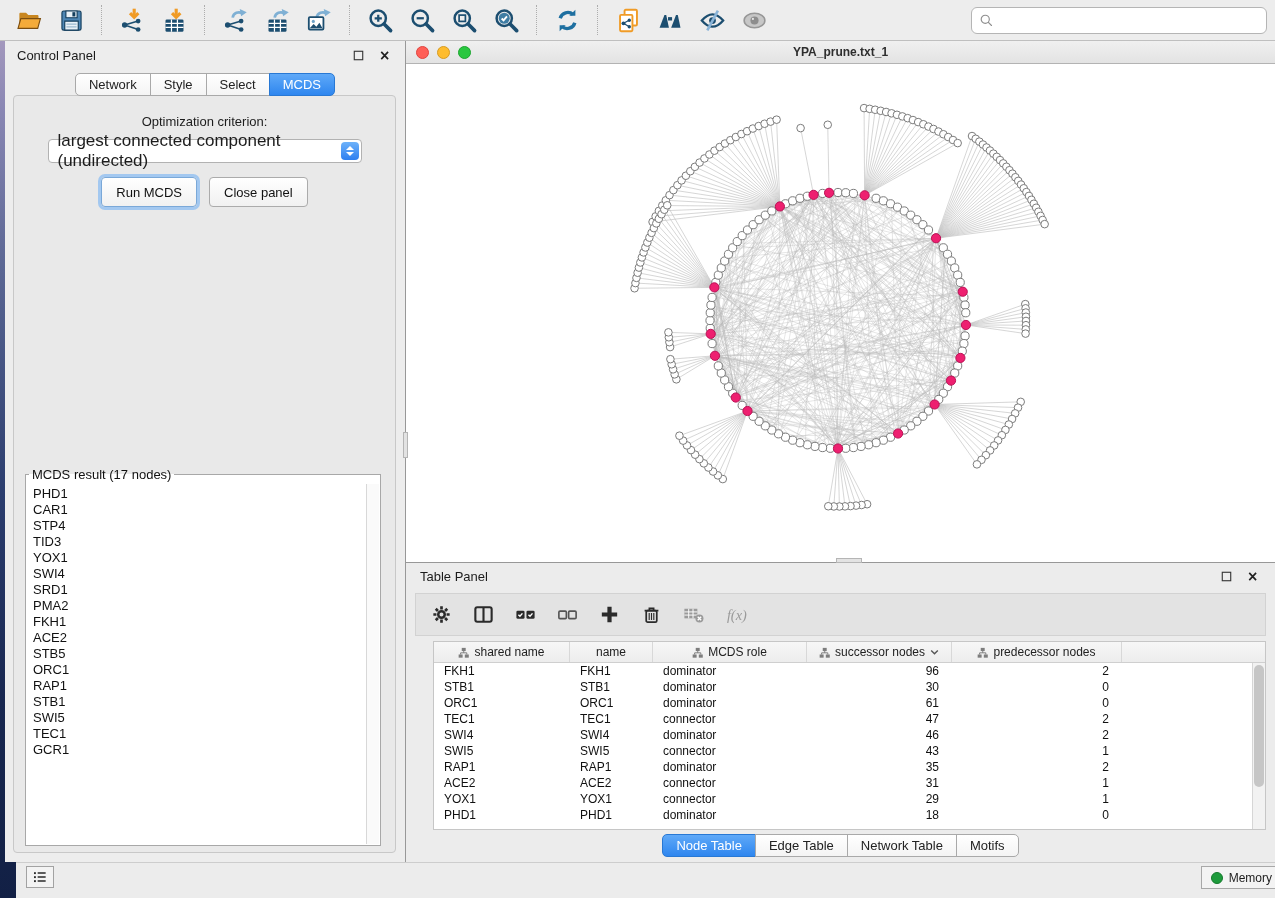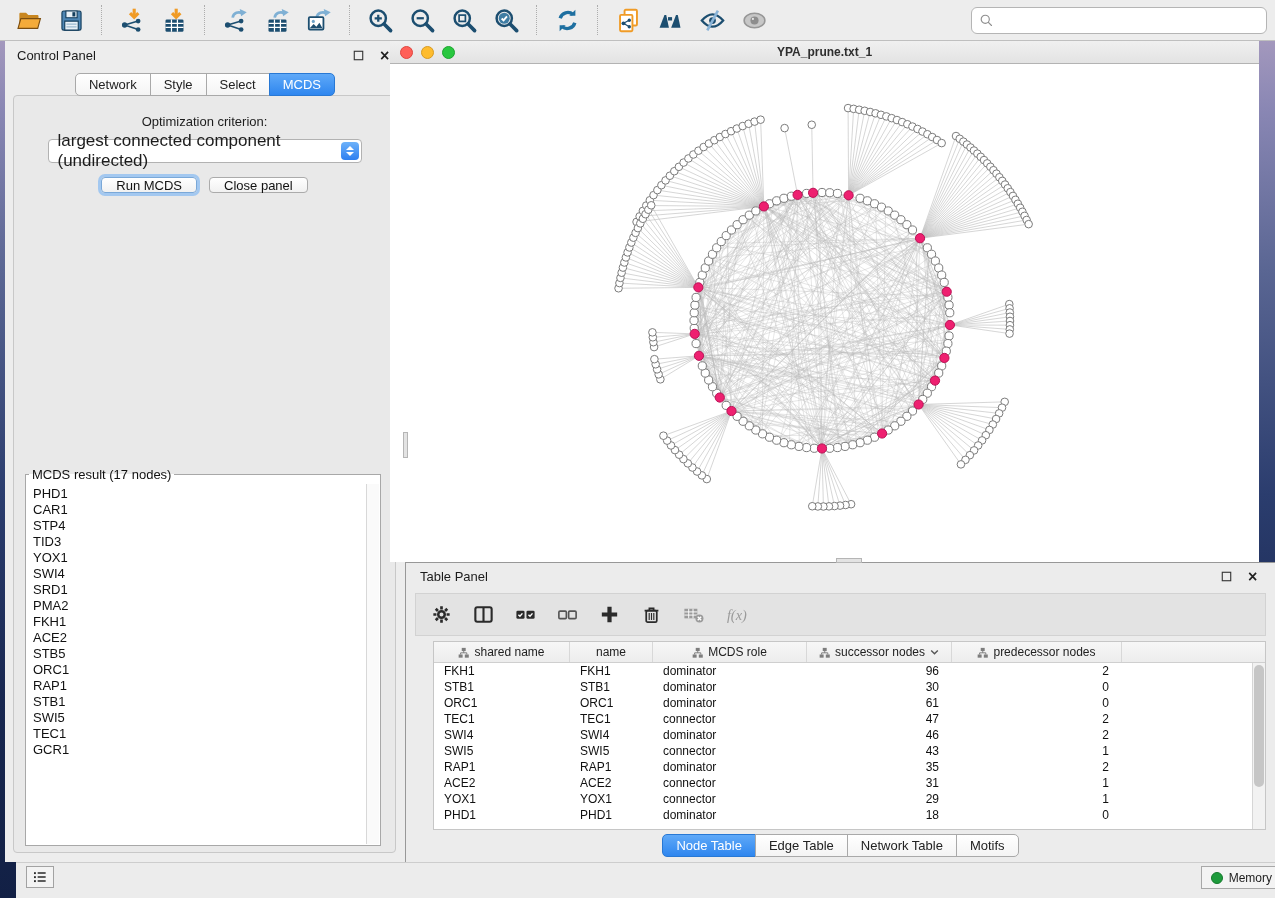--- a/index.html
+++ b/index.html
@@ -39,34 +39,34 @@
   .dropdown { position:relative; margin:10px auto 0; width:314px; height:24px; background:#fff;
     border:1px solid #b2b2b2; border-radius:4px; display:flex; align-items:center; padding:0 26px 0 9px;
     font-size:17px; }
   .dd-stepper { position:absolute; right:2px; top:2px; width:18px; height:18px; border-radius:4px;
     background:linear-gradient(#6db2fa,#2e7ff0); display:flex; flex-direction:column; align-items:center;
     justify-content:center; gap:2px; }
   .dd-stepper i { display:block; width:0; height:0; border-left:4px solid transparent; border-right:4px solid transparent; }
   .dd-up { border-bottom:4px solid #fff; }
   .dd-down { border-top:4px solid #fff; }
   .cp-buttons { display:flex; justify-content:center; gap:12px; margin-top:14px; }
-  .btn { height:16px; padding:0 14px; font-size:13px; background:linear-gradient(#ffffff,#f1f1f1);
+  .btn { height:30px; padding:0 14px; font-size:13px; background:linear-gradient(#ffffff,#f1f1f1);
     border:1px solid #ababab; border-radius:4px; color:#111; }
   .btn.focused { box-shadow:0 0 0 3px #a3c8f0; border-color:#7aa8d8; }
   fieldset.mcds-group { position:absolute; left:11px; right:14px; top:371px; bottom:6px;
     border:1px solid #a8a8a8; background:#fff; }
   fieldset.mcds-group legend { font-size:13px; color:#111; padding:0 3px; margin-left:3px; background:transparent; }
   .mcds-list { position:absolute; left:1px; right:14px; top:2px; bottom:1px; overflow:hidden;
     padding:2px 0 0 6px; background:#fff; }
   .mcds-list .li { font-size:13px; line-height:16px; color:#111; }
   .mcds-scroll { position:absolute; right:1px; top:2px; bottom:1px; width:13px; background:#fafafa;
     border-left:1px solid #d8d8d8; }
 
   
-  #network-window { position:absolute; left:390px; top:41px; width:869px; height:521px; background:#fff; }
+  #network-window { position:absolute; left:406px; top:41px; width:869px; height:521px; background:#fff; }
   .net-titlebar { height:23px; background:linear-gradient(#f0f0f0,#e3e3e3); border-bottom:1px solid #b3b3b3;
     position:relative; display:flex; align-items:center; justify-content:center; }
   .traffic { position:absolute; left:10px; top:5px; display:flex; gap:8px; }
   .light { width:13px; height:13px; border-radius:50%; }
   .light.red { background:#ff5f57; border:1px solid #e0443e; }
   .light.yellow { background:#febc2e; border:1px solid #d89b20; }
   .light.green { background:#29c73f; border:1px solid #1ca52f; }
   .net-title { font-size:12px; font-weight:bold; color:#2e2e2e; }
   .net-canvas { position:absolute; left:0; top:23px; right:0; bottom:0; background:#fff; }
   .net-canvas svg { width:100%; height:100%; }

